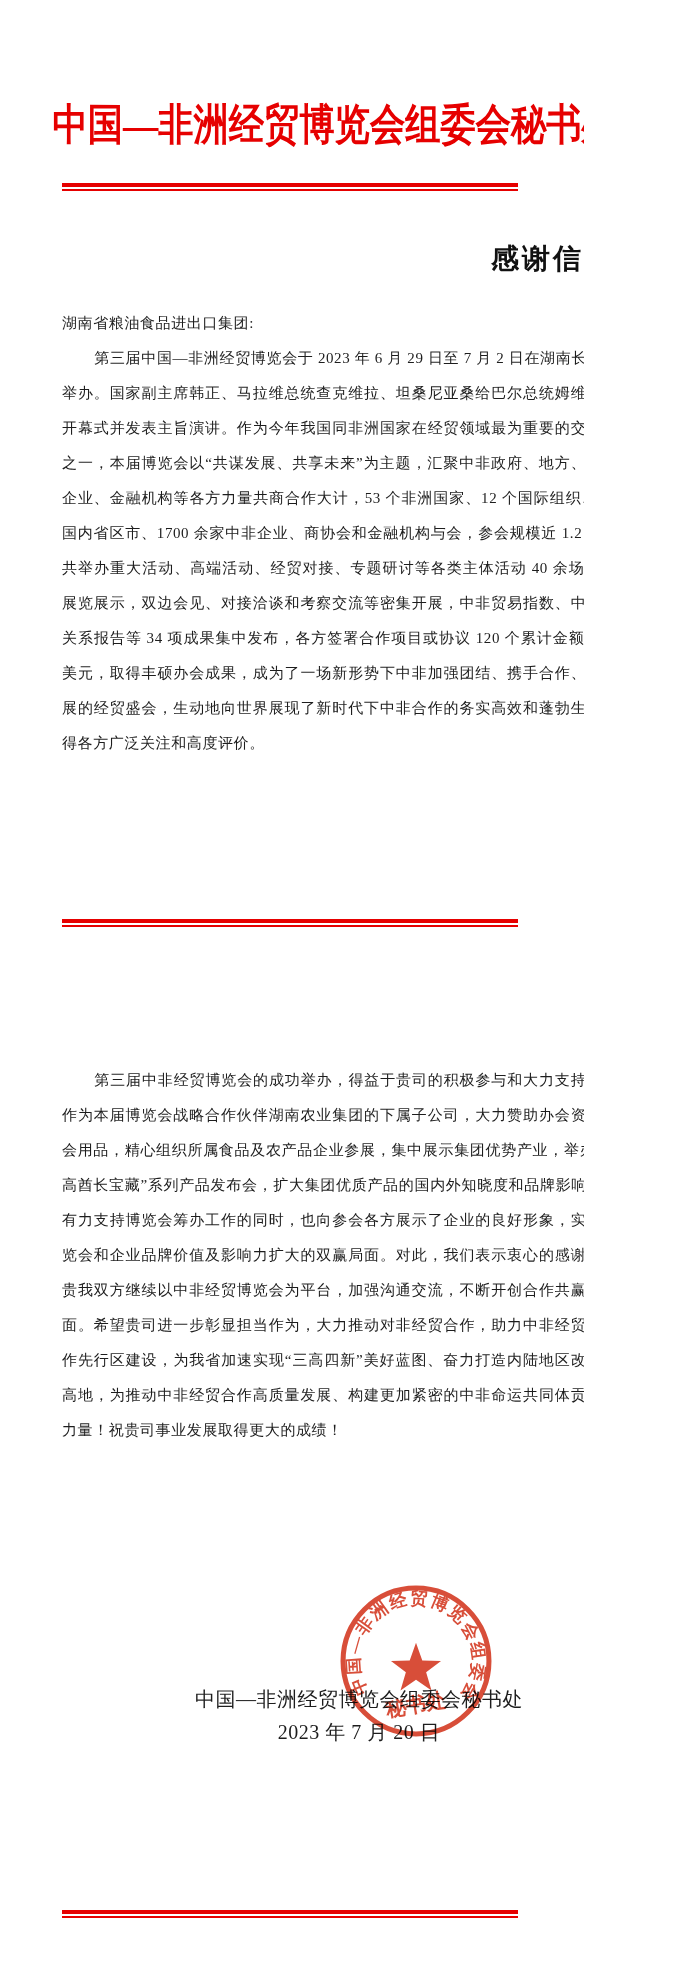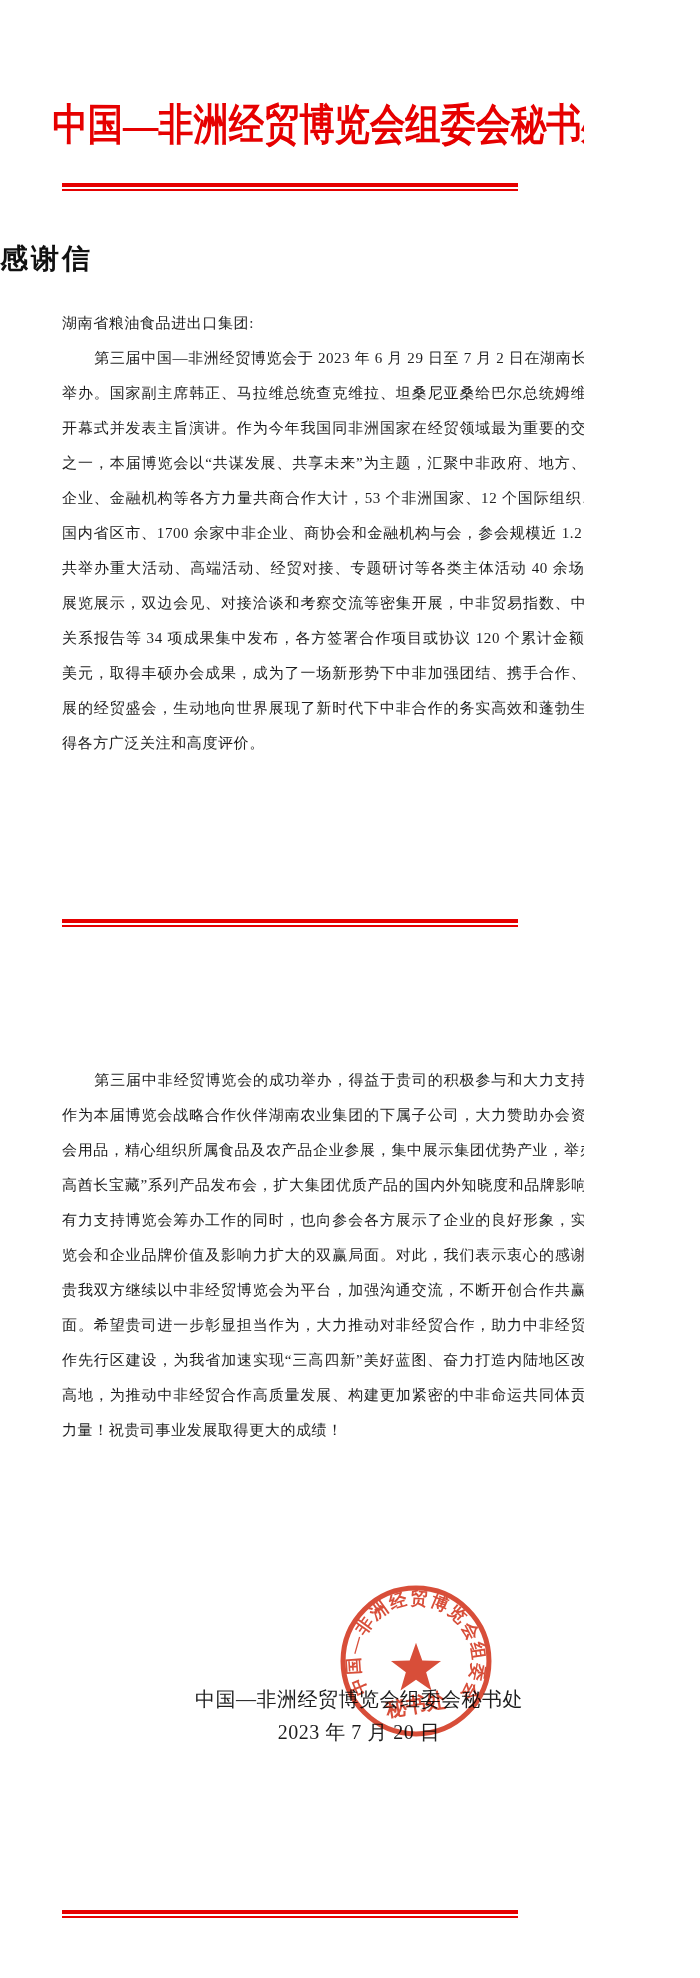--- a/index.html
+++ b/index.html
@@ -42,21 +42,21 @@
   }
   .rule-1{top:183px;}
   .rule-2{top:919px;}
   .rule-3{top:1910px;}
   .title{
     position:absolute;
     top:240px;
     left:0;
     width:100%;
     margin:0;
-    text-align:left;
+    text-align:right;
     font-size:28px;
     font-weight:bold;
     letter-spacing:3px;
     color:#111111;
   }
   .body-block{
     position:absolute;
     left:62px;
     width:572px;
     font-size:15px;

